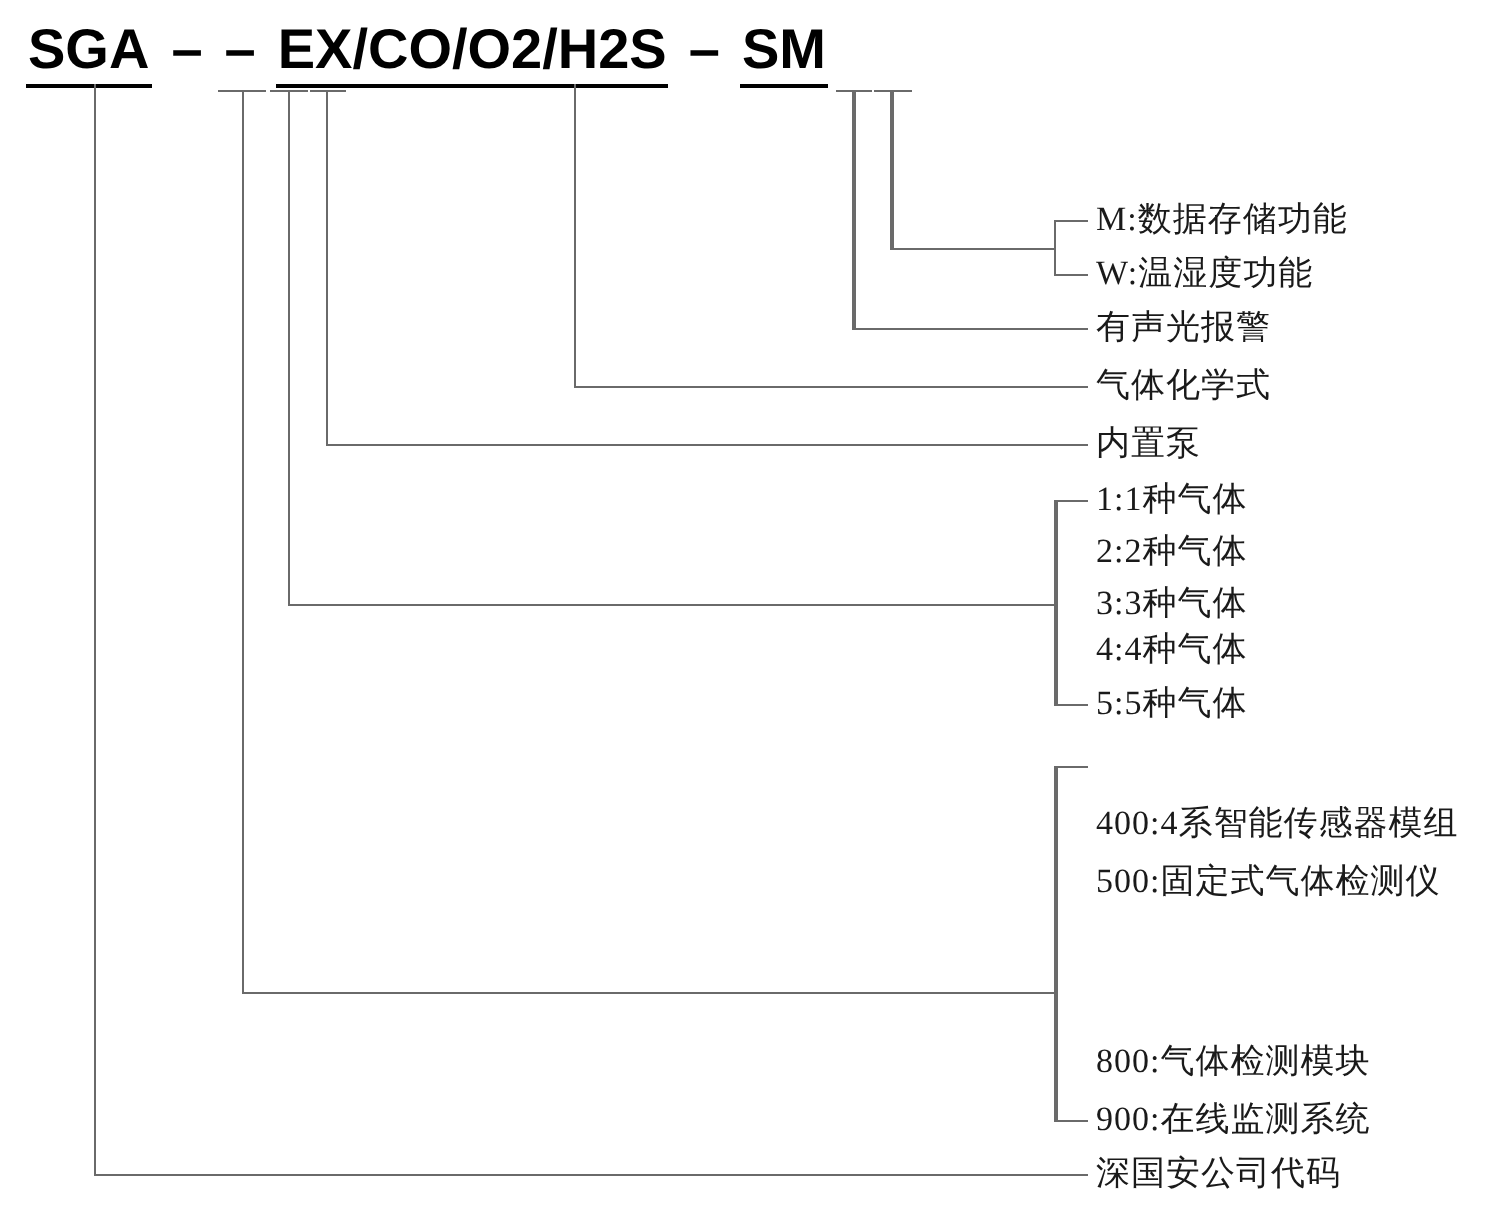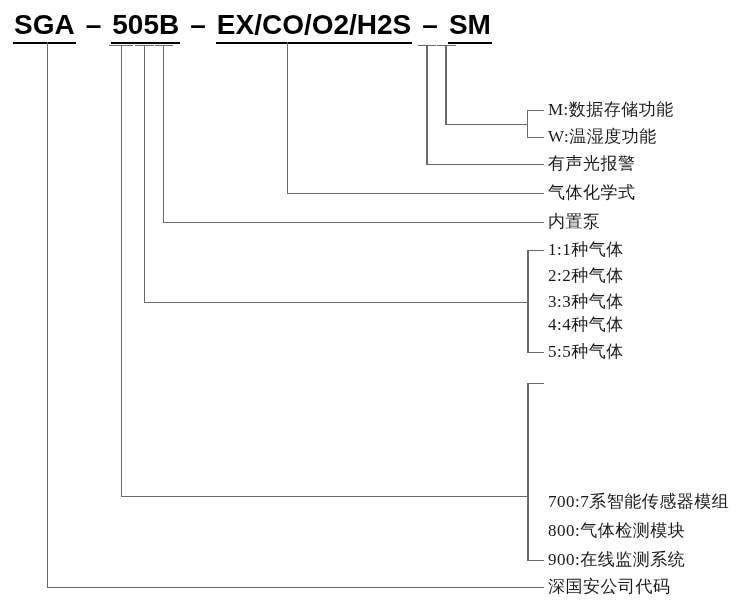--- a/index.html
+++ b/index.html
@@ -31,21 +31,20 @@
   }
 </style>
 </head>
 <body>
 
 <div class="canvas">
 
   <div class="model-line">
     <span class="model-part">SGA</span>
     <span class="model-sep">–</span>
-    <span class="model-part">505B</span>
     <span class="model-sep">–</span>
     <span class="model-part">EX/CO/O2/H2S</span>
     <span class="model-sep">–</span>
     <span class="model-part">SM</span>
   </div>
 
   <div class="h" style="left:109px;top:44.5px;width:24px"></div>
   <div class="h" style="left:135px;top:44.5px;width:19px"></div>
   <div class="h" style="left:155px;top:44.5px;width:18px"></div>
   <div class="h" style="left:417.5px;top:44.5px;width:18.5px"></div>
@@ -85,19 +84,20 @@
   <div class="lbl" style="top:154px">有声光报警</div>
   <div class="lbl" style="top:183px">气体化学式</div>
   <div class="lbl" style="top:212px">内置泵</div>
 
   <div class="lbl" style="top:240px">1:1种气体</div>
   <div class="lbl" style="top:266px">2:2种气体</div>
   <div class="lbl" style="top:292px">3:3种气体</div>
   <div class="lbl" style="top:315px">4:4种气体</div>
   <div class="lbl" style="top:342px">5:5种气体</div>
 
-  <div class="lbl" style="top:492px">700:7系智能传感器模组</div>
+  <div class="lbl" style="top:402px">400:4系智能传感器模组</div>
+  <div class="lbl" style="top:431px">500:固定式气体检测仪</div>
   <div class="lbl" style="top:521px">800:气体检测模块</div>
   <div class="lbl" style="top:550px">900:在线监测系统</div>
 
   <div class="lbl" style="top:577px">深国安公司代码</div>
 
 </div>
 
 </body></html>

